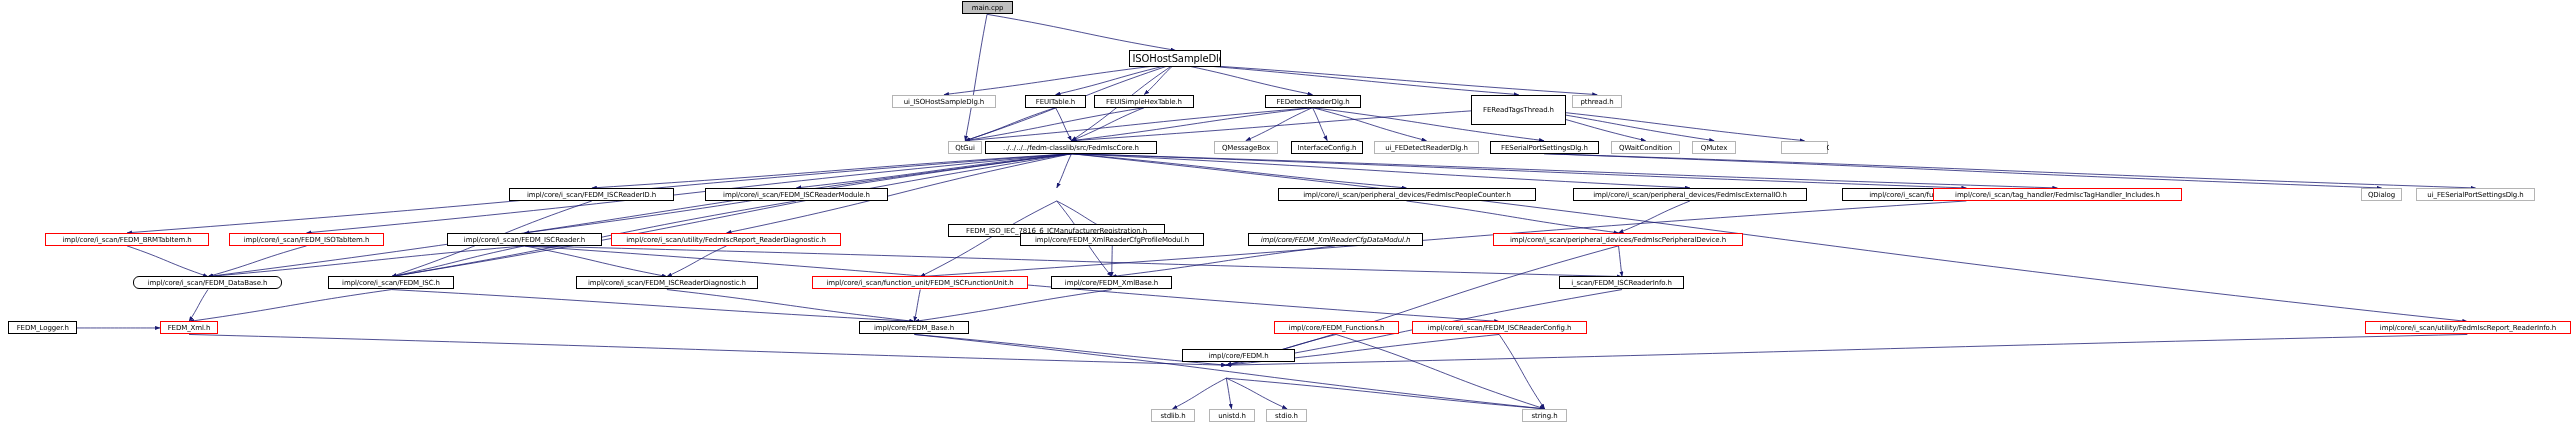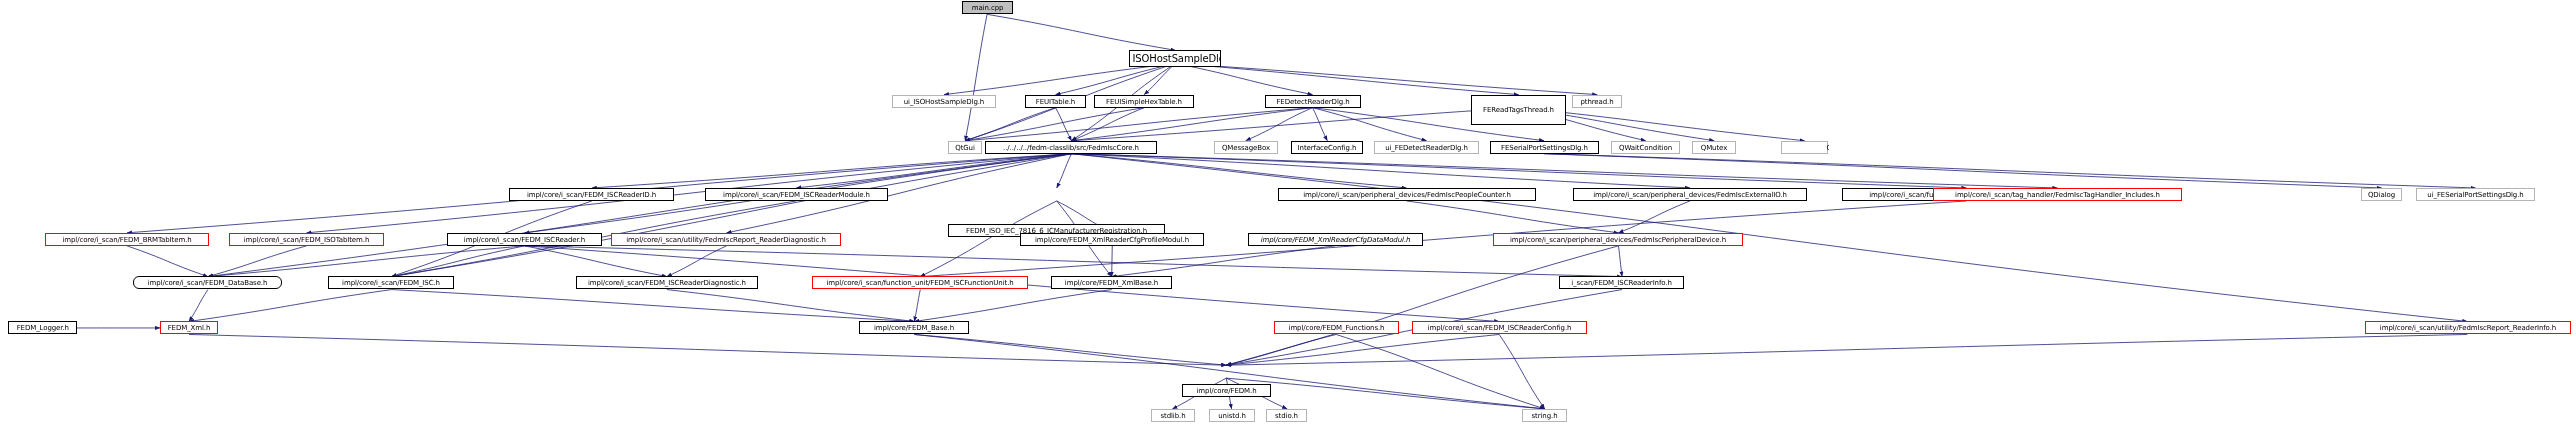--- a/index.html
+++ b/index.html
@@ -237,21 +237,21 @@
       </div>
       <div class="node n-red" style="left: 1274px; top: 321px; width: 125px; height: 13px; font-size: 7px;">
         <span>impl/core/FEDM_Functions.h</span>
       </div>
       <div class="node n-red" style="left: 1412px; top: 321px; width: 175px; height: 13px; font-size: 7px;">
         <span>impl/core/i_scan/FEDM_ISCReaderConfig.h</span>
       </div>
       <div class="node n-red" style="left: 2365px; top: 321px; width: 206px; height: 13px; font-size: 7px;">
         <span>impl/core/i_scan/utility/FedmIscReport_ReaderInfo.h</span>
       </div>
-      <div class="node n-solid" style="left: 1182px; top: 384px; width: 89px; height: 13px; font-size: 7px;">
+      <div class="node n-solid" style="left: 1182px; top: 349px; width: 113px; height: 13px; font-size: 7px;">
         <span>impl/core/FEDM.h</span>
       </div>
       <div class="node n-gray" style="left: 1151px; top: 409px; width: 44px; height: 13px; font-size: 7px;">
         <span>stdlib.h</span>
       </div>
       <div class="node n-gray" style="left: 1209px; top: 409px; width: 46px; height: 13px; font-size: 7px;">
         <span>unistd.h</span>
       </div>
       <div class="node n-gray" style="left: 1266px; top: 409px; width: 41px; height: 13px; font-size: 7px;">
         <span>stdio.h</span>

